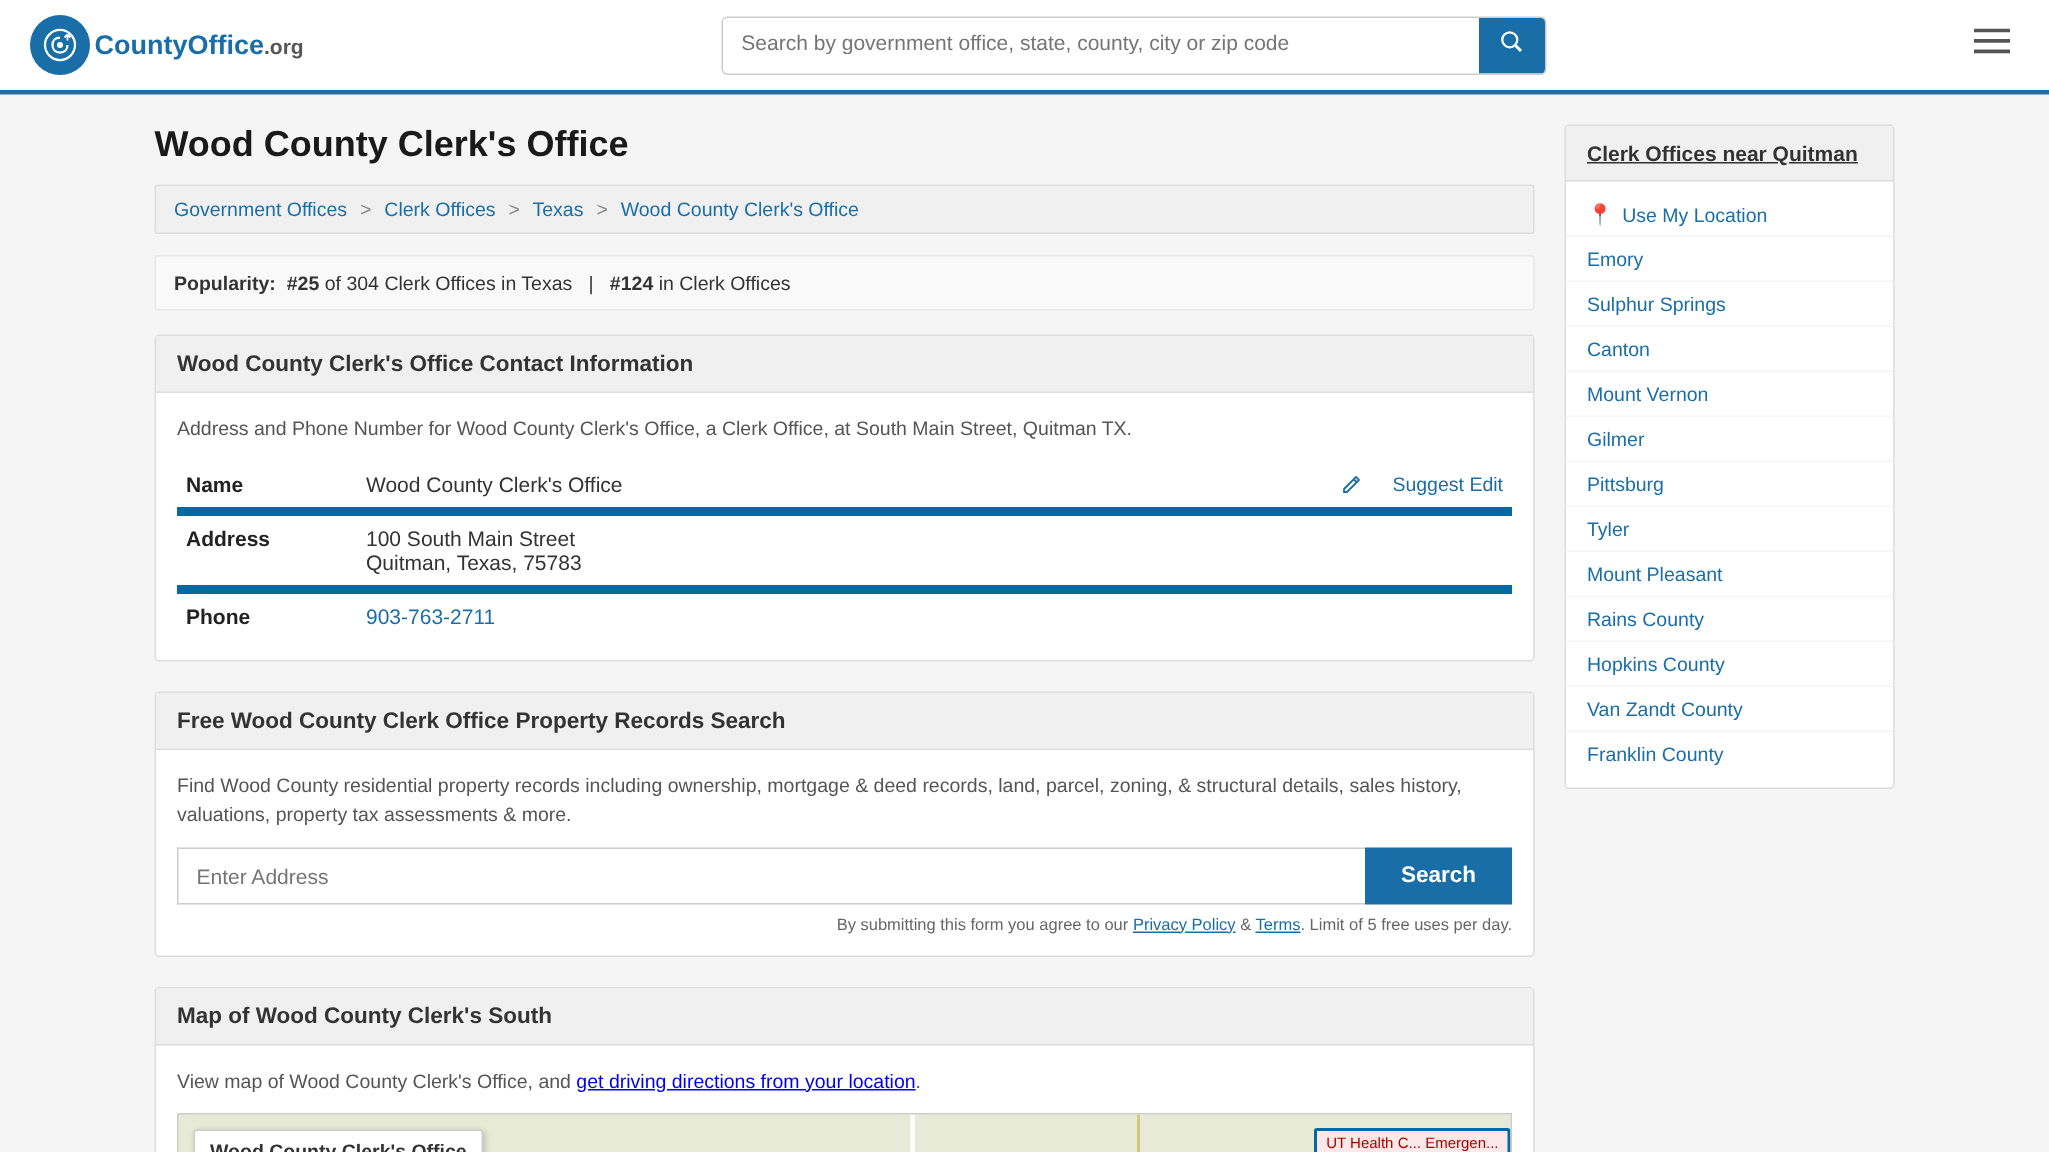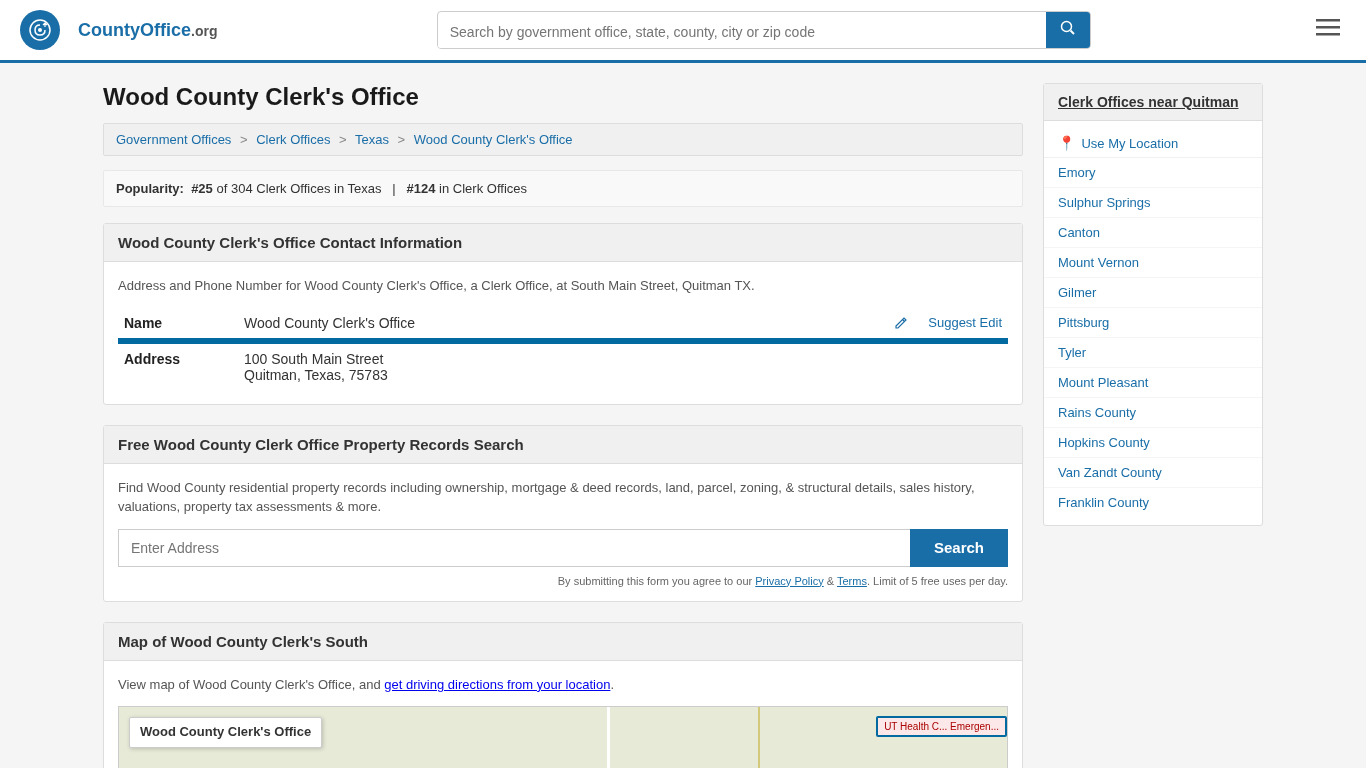--- a/index.html
+++ b/index.html
@@ -10,21 +10,21 @@
       background: #fff;
       border-bottom: 3px solid #1a6ea8;
       padding: 10px 20px;
       display: flex;
       align-items: center;
       justify-content: space-between;
     }
     .logo-area {
       display: flex;
       align-items: center;
-      gap: 18px;
+      gap: 3px;
     }
     .logo-circle {
       width: 40px;
       height: 40px;
       background: #1a6ea8;
       border-radius: 50%;
       display: flex;
       align-items: center;
       justify-content: center;
       color: white;
@@ -33,25 +33,25 @@
     .logo-text {
       font-size: 18px;
       font-weight: bold;
       color: #333;
     }
     .logo-text span {
       color: #1a6ea8;
     }
     .search-bar-wrap {
       display: flex;
-      align-items: flex-end;
+      align-items: flex-start;
       border: 1px solid #ccc;
       border-radius: 4px;
       overflow: hidden;
-      width: 654px;
+      width: 550px;
       background: #fff;
     }
     .search-bar-input {
       border: none;
       outline: none;
       padding: 8px 12px;
       flex: 1;
       font-size: 14px;
       color: #888;
     }
@@ -376,20 +376,26 @@
               </div>
             </td>
           </tr>
           <tr>
             <td class="label-cell">Address</td>
             <td class="value-cell">
               <div>100 South Main Street</div>
               <div>Quitman, Texas, 75783</div>
             </td>
           </tr>
+          <tr>
+            <td class="label-cell">Phone</td>
+            <td class="value-cell">
+              <a href="tel:9037632711">903-763-2711</a>
+            </td>
+          </tr>
         </tbody>
           </table>
       </div>
     </div>
 
     <div class="section-card">
       <div class="section-header">Free Wood County Clerk Office Property Records Search</div>
       <div class="section-body">
         <p class="section-desc">Find Wood County residential property records including ownership, mortgage &amp; deed records, land, parcel, zoning, &amp; structural details, sales history, valuations, property tax assessments &amp; more.</p>
         <div class="prop-search-form">

